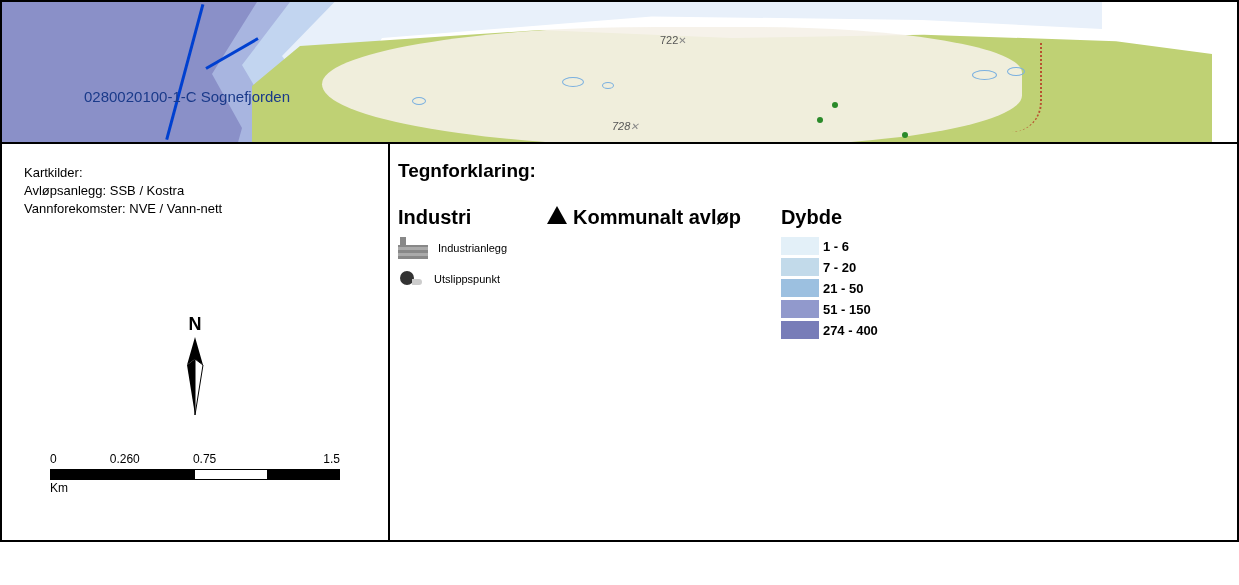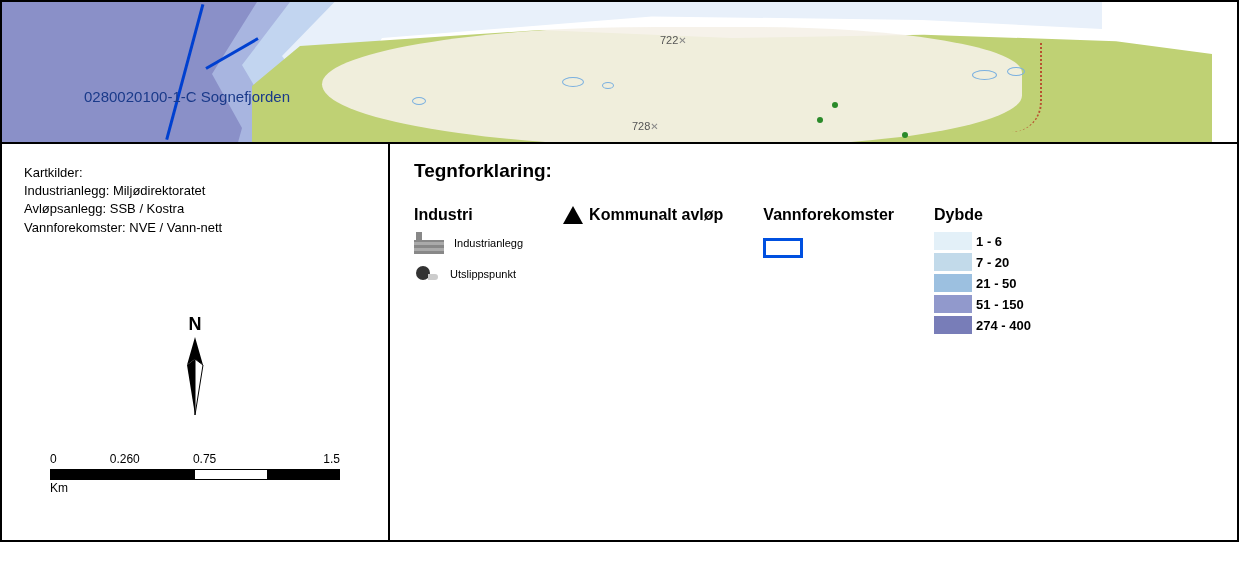--- a/index.html
+++ b/index.html
@@ -78,29 +78,29 @@
     .scale-graphic { display: flex; height: 11px; border: 1px solid #000; }
     .scale-seg-black { background: #000; flex: 1; }
     .scale-seg-white { background: #fff; flex: 1; }
     .scale-km { font-size: 12px; margin-top: 1px; }
     
     .right-panel { 
       flex: 1; 
       border: 2px solid #000; 
       border-top: none;
       border-left: none;
-      padding: 16px 24px;
+      padding: 16px 8px;
     }
     
     .legend-title { font-size: 19px; font-weight: bold; margin-bottom: 24px; }
     
     .legend-columns { display: flex; gap: 40px; }
     
     .legend-col { }
-    .legend-heading { font-weight: bold; font-size: 16px; margin-bottom: 8px; }
+    .legend-heading { font-weight: bold; font-size: 20px; margin-bottom: 8px; }
     
     .legend-item { display: flex; align-items: center; gap: 10px; margin-bottom: 10px; font-size: 11px; }
     
     .icon-industri { width: 30px; height: 22px; position: relative; }
     .icon-industri::before { content: ''; position: absolute; left: 0; bottom: 0; width: 30px; height: 14px; background: repeating-linear-gradient(0deg, #888 0, #888 3px, #aaa 3px, #aaa 6px); }
     .icon-industri::after { content: ''; position: absolute; left: 2px; top: 0; width: 6px; height: 10px; background: #888; }
     
     .icon-utslipp { width: 26px; height: 20px; position: relative; }
     .icon-utslipp::before { content: ''; position: absolute; left: 2px; top: 2px; width: 14px; height: 14px; background: #333; border-radius: 50%; }
     .icon-utslipp::after { content: ''; position: absolute; left: 14px; top: 10px; width: 10px; height: 6px; background: #ccc; border-radius: 0 3px 3px 0; }
@@ -147,32 +147,31 @@
       <div class="lake-oval" style="left:510px;top:150px;width:10px;height:8px;"></div>
       <div class="lake-oval" style="left:600px;top:80px;width:12px;height:7px;"></div>
       <div class="lake-oval" style="left:970px;top:68px;width:25px;height:10px;"></div>
       <div class="lake-oval" style="left:1005px;top:65px;width:18px;height:9px;"></div>
 
       <div class="dotted-path"></div>
 
       <div class="spot-height" style="left:658px;top:32px;">
         <span>722</span><span class="spot-x">✕</span>
       </div>
-      <div class="spot-height" style="left:630px;top:118px;">
+      <div class="spot-height" style="left:610px;top:118px;font-style:italic;">
         <span>728</span><span class="spot-x">✕</span>
       </div>
     </div>
     <div class="map-label">0280020100-1-C Sognefjorden</div>
   </div>
 
   <div class="lower-section">
     <div class="left-panel">
       <div class="sources">
         <div class="sources-title">Kartkilder:</div>
-        <div>Industrianlegg: Miljødirektoratet</div>
         <div>Avløpsanlegg: SSB / Kostra</div>
         <div>Vannforekomster: NVE / Vann-nett</div>
       </div>
 
       <div class="north-arrow">
         <div class="north-label">N</div>
         <svg width="36" height="78" viewBox="0 0 36 78">
           <polygon points="18,0 10,28 18,22 26,28" fill="#000"></polygon>
           <polygon points="18,22 10,28 18,78" fill="#000"></polygon>
           <polygon points="18,22 26,28 18,78" fill="#fff" stroke="#000" stroke-width="1"></polygon>
@@ -210,24 +209,20 @@
             <div class="icon-utslipp"></div>
             <span>Utslippspunkt</span>
           </div>
         </div>
 
         <div class="legend-col kommunalt-col">
           <div class="icon-triangle"></div>
           <div class="legend-heading">Kommunalt avløp</div>
         </div>
 
-        <div class="legend-col vann-col">
-          <div class="legend-heading">Vannforekomster</div>
-          <div class="icon-vann"></div>
-        </div>
 
         <div class="legend-col">
           <div class="legend-heading">Dybde</div>
           <div class="depth-list">
             <div class="depth-item">
               <div class="depth-swatch d1"></div>
               <span>1 - 6</span>
             </div>
             <div class="depth-item">
               <div class="depth-swatch d2"></div>

